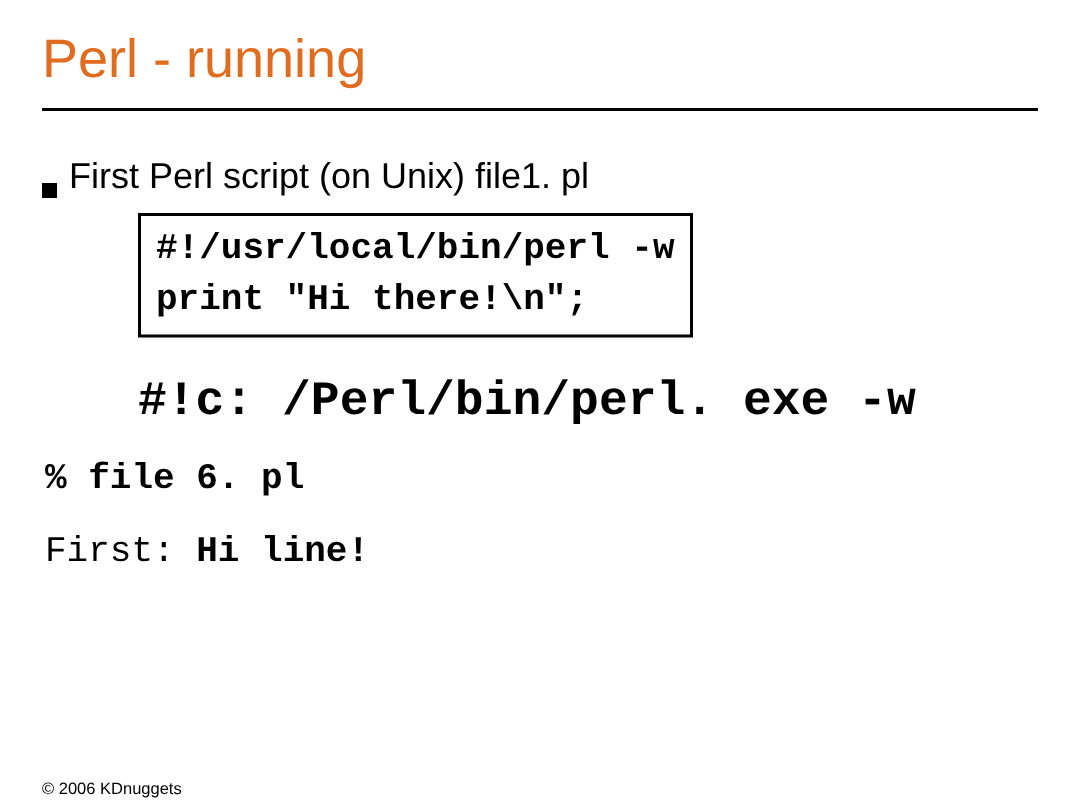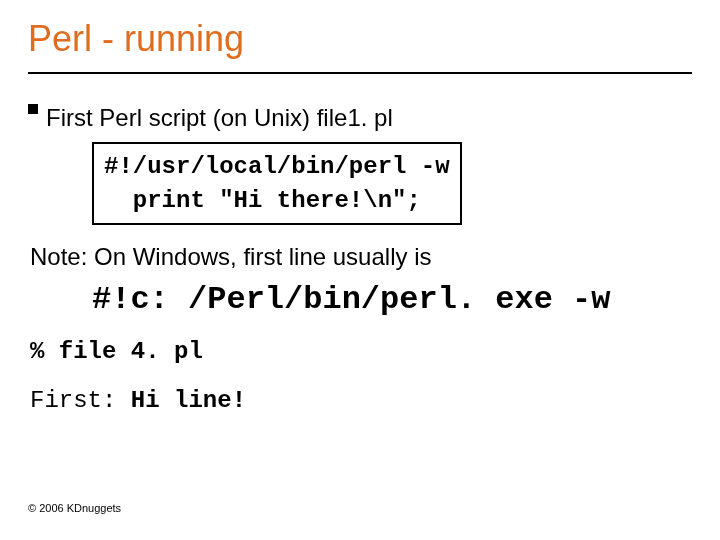--- a/index.html
+++ b/index.html
@@ -25,42 +25,41 @@
     margin: 0 0 6px 0;
     padding-bottom: 6px;
   }
   .rule {
     border: none;
     border-top: 2px solid #000;
     margin: 0 0 30px 0;
   }
   .bullet-row {
     display: flex;
-    align-items: flex-start;
+    align-items: flex-end;
     margin-bottom: 4px;
     margin-top: 12px;
   }
   .bullet-square {
     width: 10px;
     height: 10px;
     background: #000;
     margin-right: 8px;
     flex-shrink: 0;
   }
   .bullet-text {
     font-size: 24px;
   }
   .code-box {
     border: 2px solid #000;
     margin-left: 64px;
     margin-top: 6px;
     margin-bottom: 18px;
     padding: 6px 10px;
     display: inline-block;
-    text-align: center;
   }
   .code-line {
     font-family: "Courier New", Courier, monospace;
     font-size: 24px;
     font-weight: bold;
     white-space: pre;
     line-height: 1.4;
   }
   .note-text {
     font-size: 24px;
@@ -86,21 +85,21 @@
   .result-line {
     font-family: "Courier New", Courier, monospace;
     font-size: 24px;
     margin-left: 2px;
   }
   .result-value {
     font-weight: bold;
   }
   .copyright {
     position: absolute;
-    bottom: 26px;
+    bottom: 8px;
     left: 28px;
     font-size: 11px;
     font-family: Arial, sans-serif;
   }
 </style>
 </head>
 <body>
 
 <div class="slide">
 
@@ -110,25 +109,24 @@
   <div class="bullet-row">
     <div class="bullet-square"></div>
     <div class="bullet-text">First Perl script (on Unix) file1. pl</div>
   </div>
 
   <div class="code-box">
     <div class="code-line">#!/usr/local/bin/perl -w</div>
     <div class="code-line">print "Hi there!\n";</div>
   </div>
 
-  <div class="note-text">Note: On Windows, first line usually is</div>
 
   <div class="inline-code">#!c: /Perl/bin/perl. exe -w</div>
 
-  <div class="cmd-line">% file 4. pl</div>
+  <div class="cmd-line">% file 6. pl</div>
 
   <div class="result-line">
     <span>First: </span><span class="result-value">Hi line!</span>
   </div>
 
   <div class="copyright">© 2006 KDnuggets</div>
 
 </div>
 
 </body></html>

